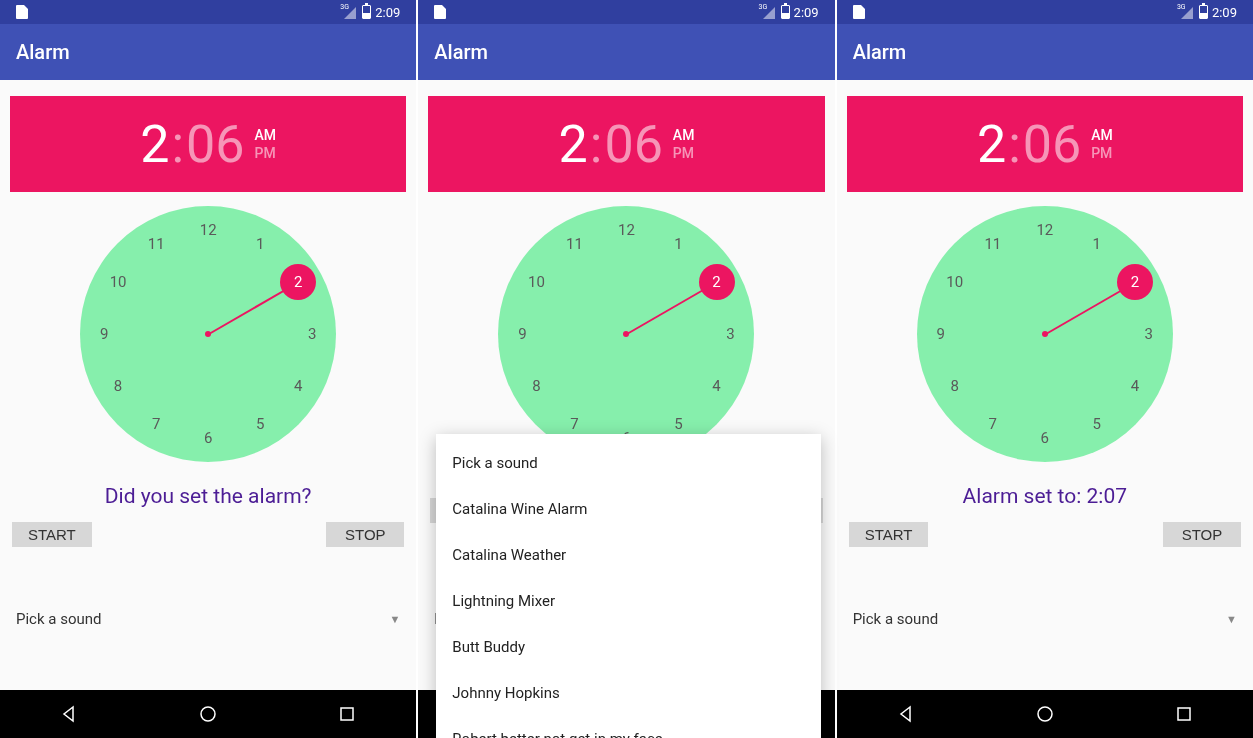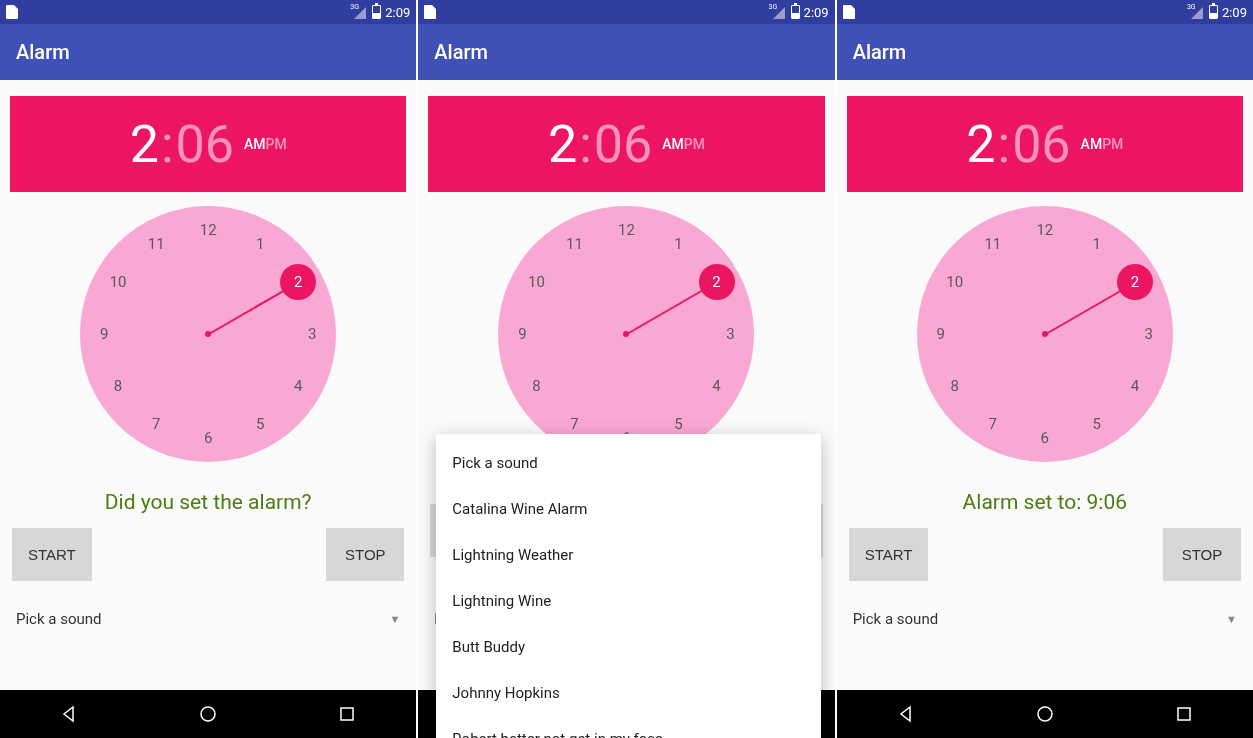--- a/index.html
+++ b/index.html
@@ -20,21 +20,21 @@
     display: flex;
     flex-direction: column;
   }
   .status-bar {
     height: 24px;
     background: #303f9f;
     color: #fff;
     display: flex;
     align-items: center;
     justify-content: space-between;
-    padding: 0 6px;
+    padding: 0 16px;
     font-size: 13px;
   }
   .status-left { display: flex; align-items: center; gap: 4px; }
   .status-right { display: flex; align-items: center; gap: 4px; }
   .sd-icon { width: 12px; height: 14px; background: #fff; border-radius: 1px; position: relative; }
   .sd-icon::after { content: ''; position: absolute; top: 0; right: 0; border-top: 4px solid #303f9f; border-left: 4px solid transparent; }
   .signal-icon { position: relative; width: 14px; height: 14px; }
   .signal-icon::before { content: ''; position: absolute; bottom: 0; left: 0; border-bottom: 12px solid rgba(255,255,255,0.5); border-left: 12px solid transparent; }
   .signal-icon::after { content: '3G'; position: absolute; top: -2px; left: -4px; font-size: 7px; color: #fff; }
   .battery-icon { width: 9px; height: 14px; border: 1px solid #fff; border-radius: 1px; position: relative; }
@@ -56,29 +56,29 @@
     height: 96px;
     display: flex;
     align-items: center;
     justify-content: center;
     color: #fff;
   }
   .time-main { font-size: 52px; font-weight: 400; display: flex; align-items: center; }
   .time-hour { color: #fff; }
   .time-colon { color: rgba(255,255,255,0.55); margin: 0 2px; }
   .time-minute { color: rgba(255,255,255,0.55); }
-  .ampm { display: flex; flex-direction: row; margin-left: 10px; font-size: 14px; font-weight: 500; line-height: 18px; }
+  .ampm { display: flex; flex-direction: column; margin-left: 10px; font-size: 14px; font-weight: 500; line-height: 18px; }
   .ampm .am { color: #fff; }
   .ampm .pm { color: rgba(255,255,255,0.55); }
   .clock-wrap { display: flex; justify-content: center; margin-top: 14px; }
   .clock {
     width: 256px;
     height: 256px;
     border-radius: 50%;
-    background: #f9a8d4;
+    background: #86efac;
     position: relative;
   }
   .clock-num {
     position: absolute;
     width: 28px;
     height: 28px;
     display: flex;
     align-items: center;
     justify-content: center;
     font-size: 15px;
@@ -116,33 +116,33 @@
     align-items: center;
     justify-content: center;
     color: #fff;
     font-size: 15px;
     transform: translate(-50%, -50%);
     z-index: 4;
   }
   .prompt-text {
     text-align: center;
     font-size: 21px;
-    color: #4d7c0f;
-    margin-top: 28px;
+    color: #4c1d95;
+    margin-top: 22px;
   }
   .button-row {
     display: flex;
     justify-content: space-between;
     margin-top: 14px;
     padding: 0 2px;
   }
   .mat-btn {
     background: #d7d7d7;
     border: none;
-    padding: 18px 16px;
+    padding: 4px 16px;
     font-size: 15px;
     color: #333;
     font-weight: 500;
     cursor: pointer;
     min-width: 78px;
   }
   .spinner-row {
     position: absolute;
     bottom: 54px;
     left: 10px;
@@ -310,22 +310,22 @@
       <button class="mat-btn">START</button>
       <button class="mat-btn">STOP</button>
     </div>
     <div class="spinner-row">
       <span>Pick a sound</span>
       <span class="dropdown-caret">▼</span>
     </div>
     <div class="popup">
       <div class="popup-item">Pick a sound</div>
       <div class="popup-item">Catalina Wine Alarm</div>
-      <div class="popup-item">Lightning Weather</div>
-      <div class="popup-item">Lightning Wine</div>
+      <div class="popup-item">Catalina Weather</div>
+      <div class="popup-item">Lightning Mixer</div>
       <div class="popup-item">Butt Buddy</div>
       <div class="popup-item">Johnny Hopkins</div>
       <div class="popup-item">Robert better not get in my face</div>
     </div>
   </div>
   <div class="nav-bar">
     <div class="nav-btn nav-back">
         <svg width="20" height="20" viewBox="0 0 20 20">
           <path d="M14 3 L5 10 L14 17 Z" fill="none" stroke="#fff" stroke-width="1.5"></path>
         </svg>
@@ -381,21 +381,21 @@
           <div class="clock-num" style="left: 128px; top: 232px;">6</div>
           <div class="clock-num" style="left: 76px; top: 218.067px;">7</div>
           <div class="clock-num" style="left: 37.9334px; top: 180px;">8</div>
           <div class="clock-num" style="left: 24px; top: 128px;">9</div>
           <div class="clock-num" style="left: 37.9334px; top: 76px;">10</div>
           <div class="clock-num" style="left: 76px; top: 37.9334px;">11</div>
           <div class="clock-hand" style="transform: rotate(-120deg); height: 104px; transform-origin: center top; left: 128px; top: 128px;"></div>
           <div class="clock-selected" style="left: 218.067px; top: 76px;">2</div>
         </div>
     </div>
-    <div class="prompt-text">Alarm set to: 9:06</div>
+    <div class="prompt-text">Alarm set to: 2:07</div>
     <div class="button-row">
       <button class="mat-btn">START</button>
       <button class="mat-btn">STOP</button>
     </div>
     <div class="spinner-row">
       <span>Pick a sound</span>
       <span class="dropdown-caret">▼</span>
     </div>
   </div>
   <div class="nav-bar">

